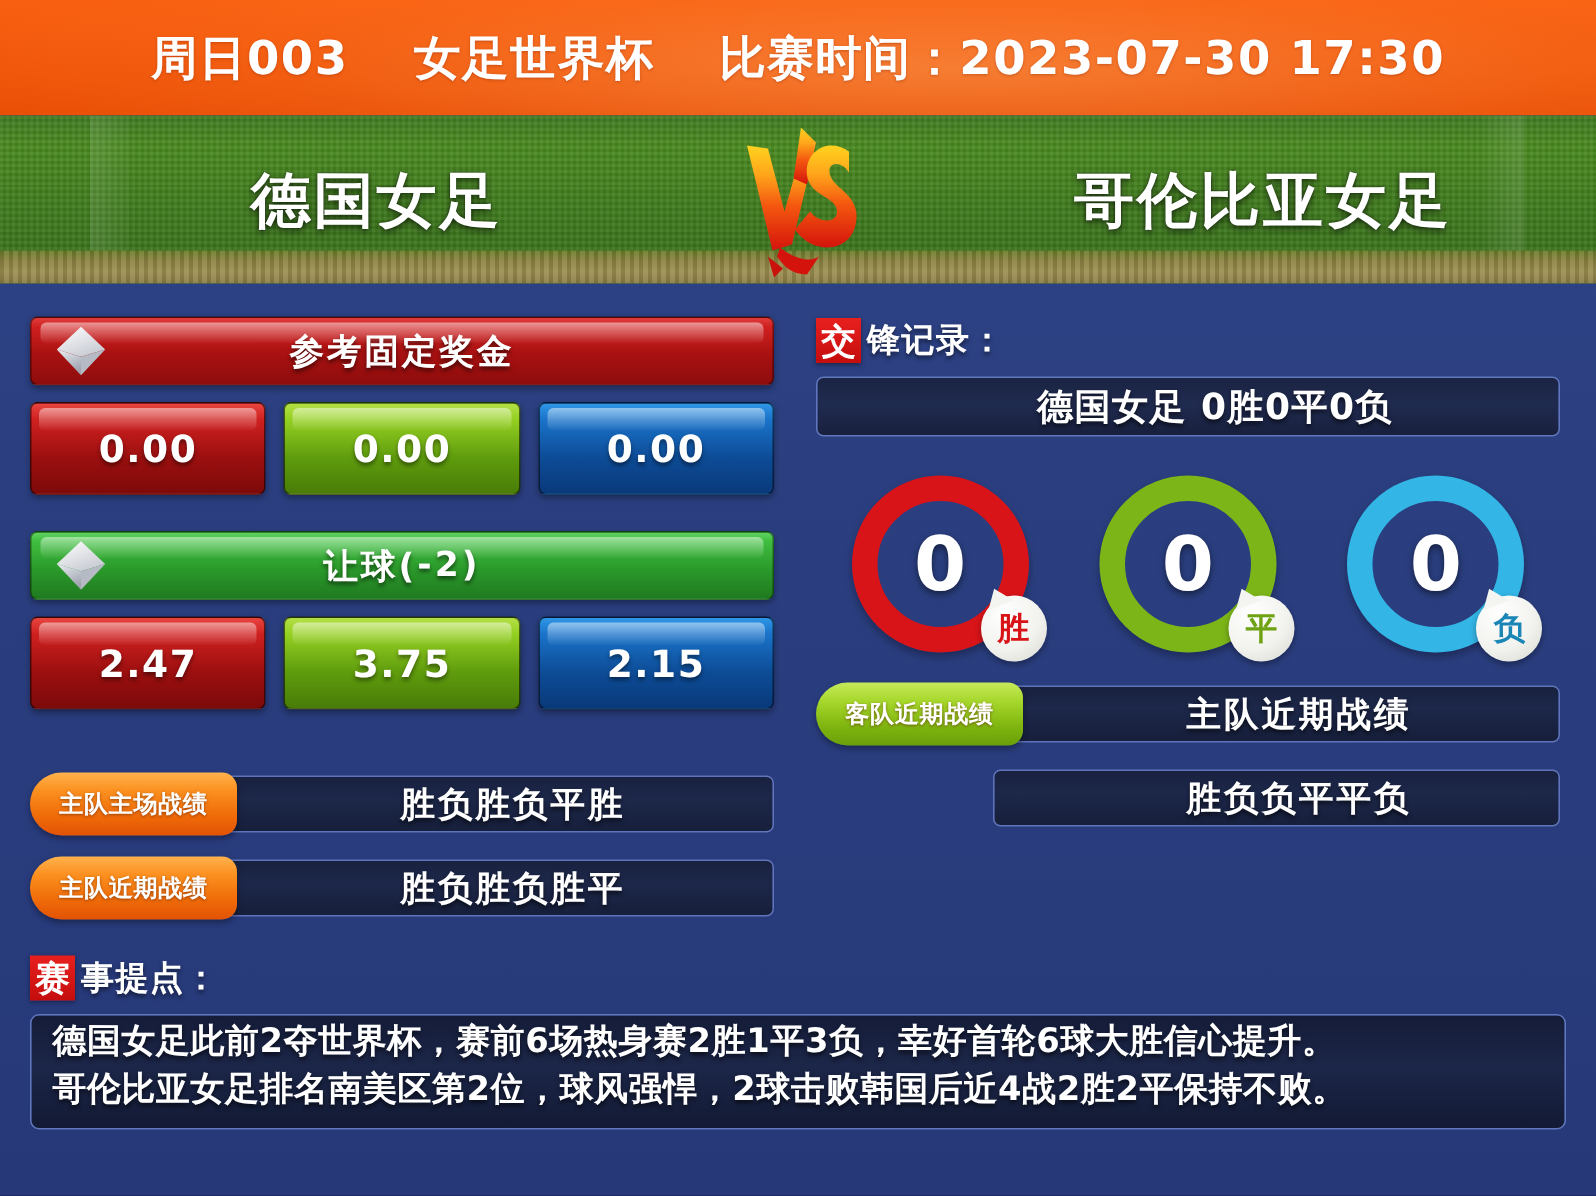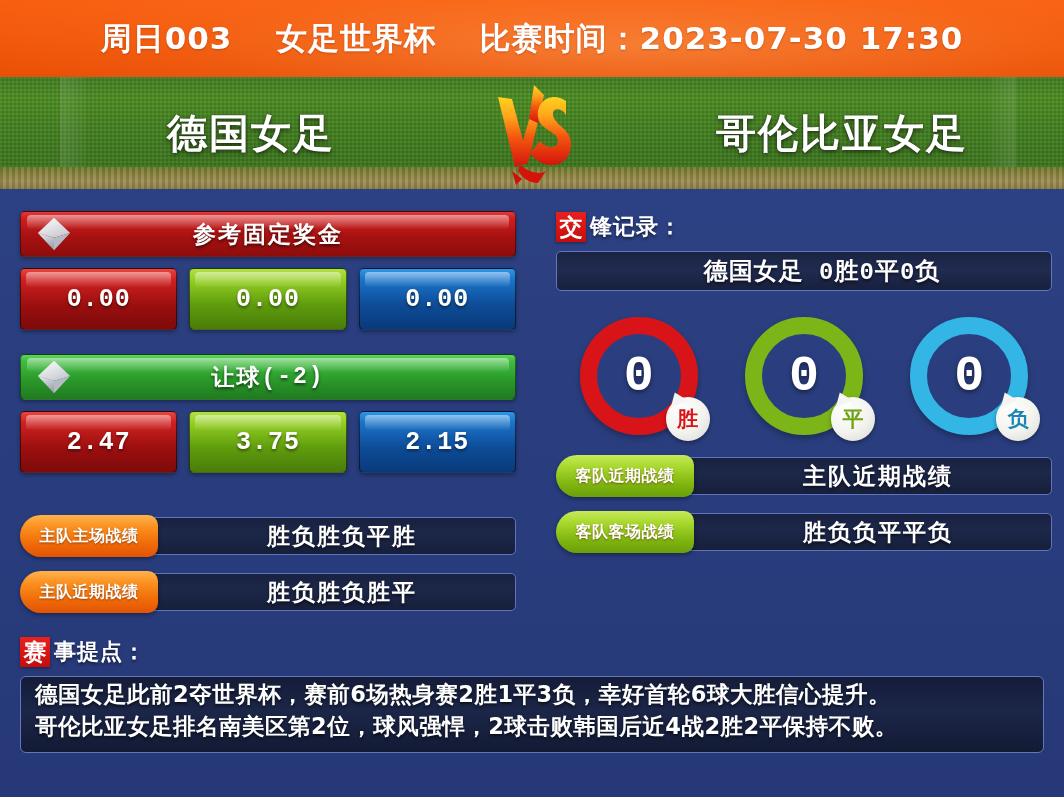--- a/index.html
+++ b/index.html
@@ -111,22 +111,21 @@
     align-items: center;
     justify-content: center;
   }
   .vs-wrap svg { display: block; }
 
   
   .body-area {
     position: relative;
     padding: 22px 20px 0 20px;
     display: flex;
-    gap: 40px;
-    font-family: Liberation Mono, monospace;
+    gap: 28px;
   }
   .col { width: 496px; flex: 0 0 496px; }
 
   
   .gem-banner {
     position: relative;
     height: 46px;
     border-radius: 5px;
     display: flex;
     align-items: center;
@@ -508,21 +507,20 @@
           <div class="ring-badge b-blue">负</div>
         </div>
       </div>
 
       <div class="form-row">
         <div class="pill lime">客队近期战绩</div>
         <div class="form-value">主队近期战绩</div>
       </div>
 
       <div class="form-row">
-        <div class="pill lime">客队客场战绩</div>
         <div class="form-value">胜负负平平负</div>
       </div>
     </div>
   </div>
 
   <div class="tips">
     <div class="sect-head">
       <span class="red-char">赛</span>
       <span class="sect-head-rest">事提点：</span>
     </div>

